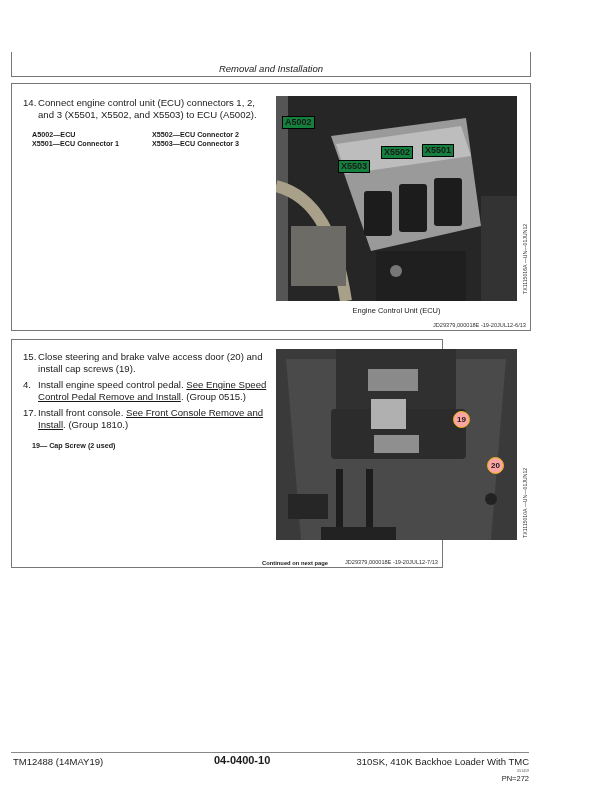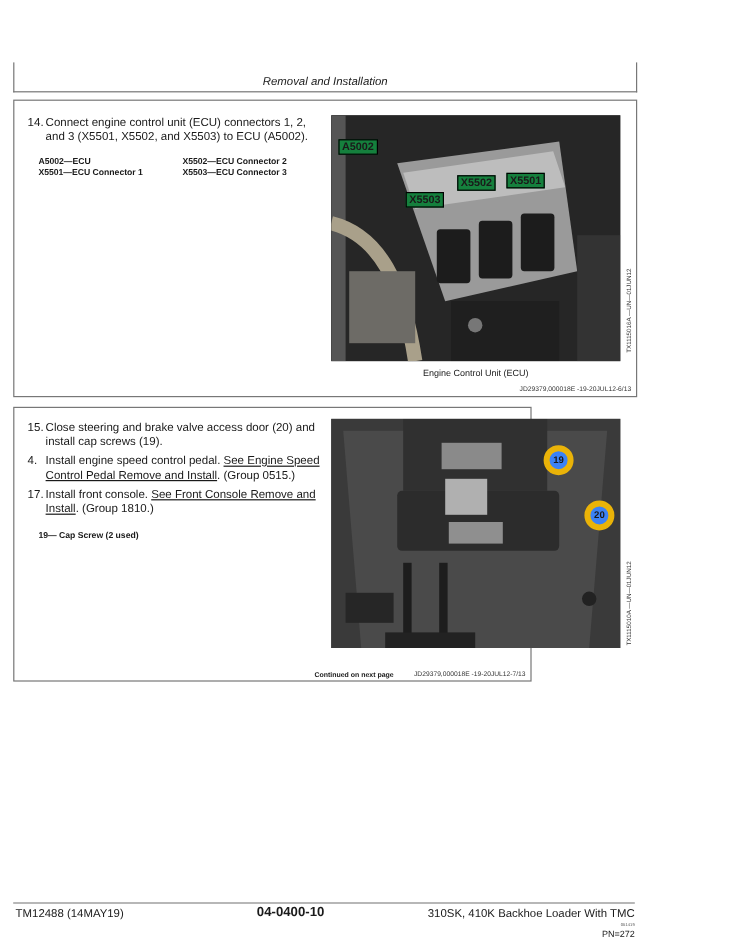--- a/index.html
+++ b/index.html
@@ -11,21 +11,21 @@
     .step { font-size: 9.6px; line-height: 12px; position: absolute; }
     .step .num { position: absolute; left: 0; top: 0; }
     .step .txt { margin-left: 15px; display: block; }
     .legend { font-size: 7.2px; font-weight: bold; line-height: 9px; position: absolute; }
     .link { text-decoration: underline; }
     .photo { position: absolute; background: #2b2b2b; overflow: hidden; }
     .caption { font-size: 7.5px; text-align: center; position: absolute; }
     .ref { font-size: 5.6px; position: absolute; text-align: right; color: #333; }
     .side-id { position: absolute; font-size: 5.2px; color: #333; transform: rotate(-90deg); transform-origin: left top; white-space: nowrap; }
     .callout { position: absolute; background: #15803d; border: 1px solid #000; font-size: 9px; font-weight: bold; padding: 0 2px; line-height: 11px; }
-    .circle-callout { position: absolute; width: 15px; height: 15px; border-radius: 50%; background: #3b82f6; border: 5px solid #eab308; font-size: 8px; font-weight: bold; text-align: center; line-height: 15px; }
+    .circle-callout { position: absolute; width: 15px; height: 15px; border-radius: 50%; background: #fca5a5; border: 1px solid #eab308; font-size: 8px; font-weight: bold; text-align: center; line-height: 15px; margin-top: 40px; }
     .footer-rule { left: 11px; top: 752px; width: 518px; border-top: 1px solid #888; }
     .footer-left { left: 13px; top: 756px; font-size: 9.5px; }
     .footer-center { left: 214px; top: 754px; font-size: 11px; font-weight: bold; }
     .footer-right { right: 83px; top: 756px; font-size: 9.5px; text-align: right; }
     .footer-tiny { right: 83px; top: 769px; font-size: 3.5px; color: #555; }
     .footer-pn { right: 83px; top: 774px; font-size: 7.5px; }
   </style>
 </head>
 <body>
 

